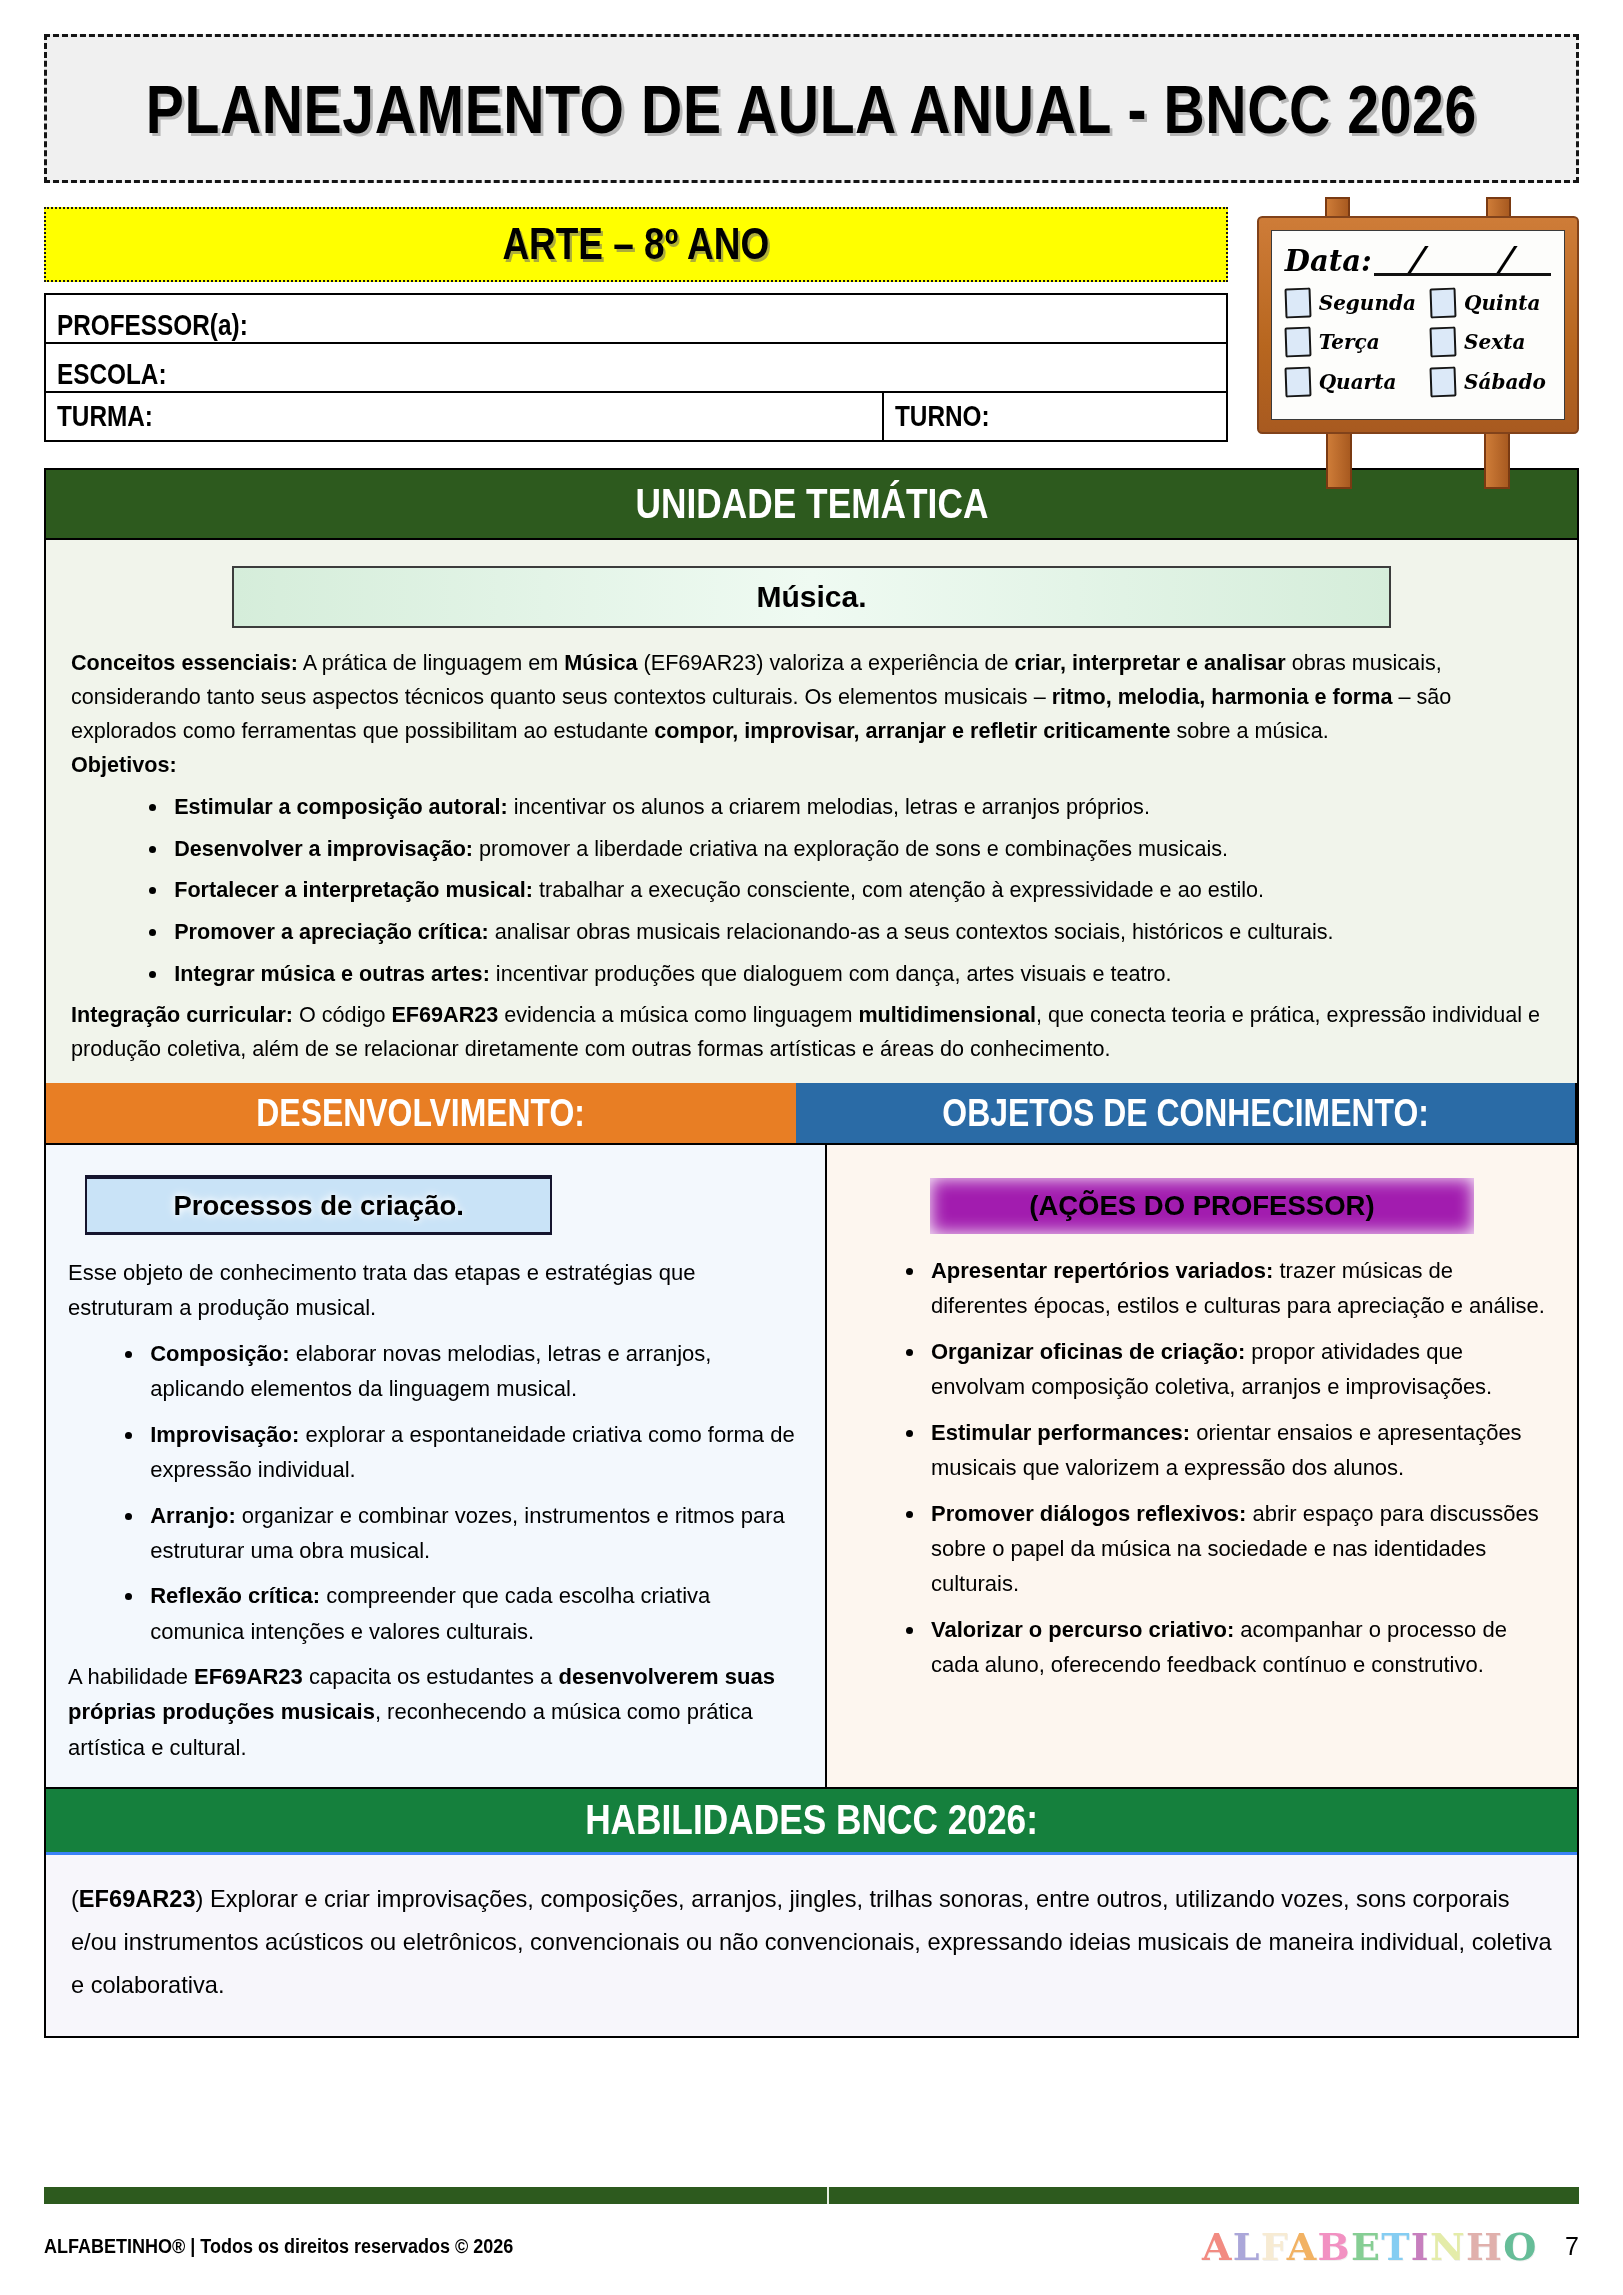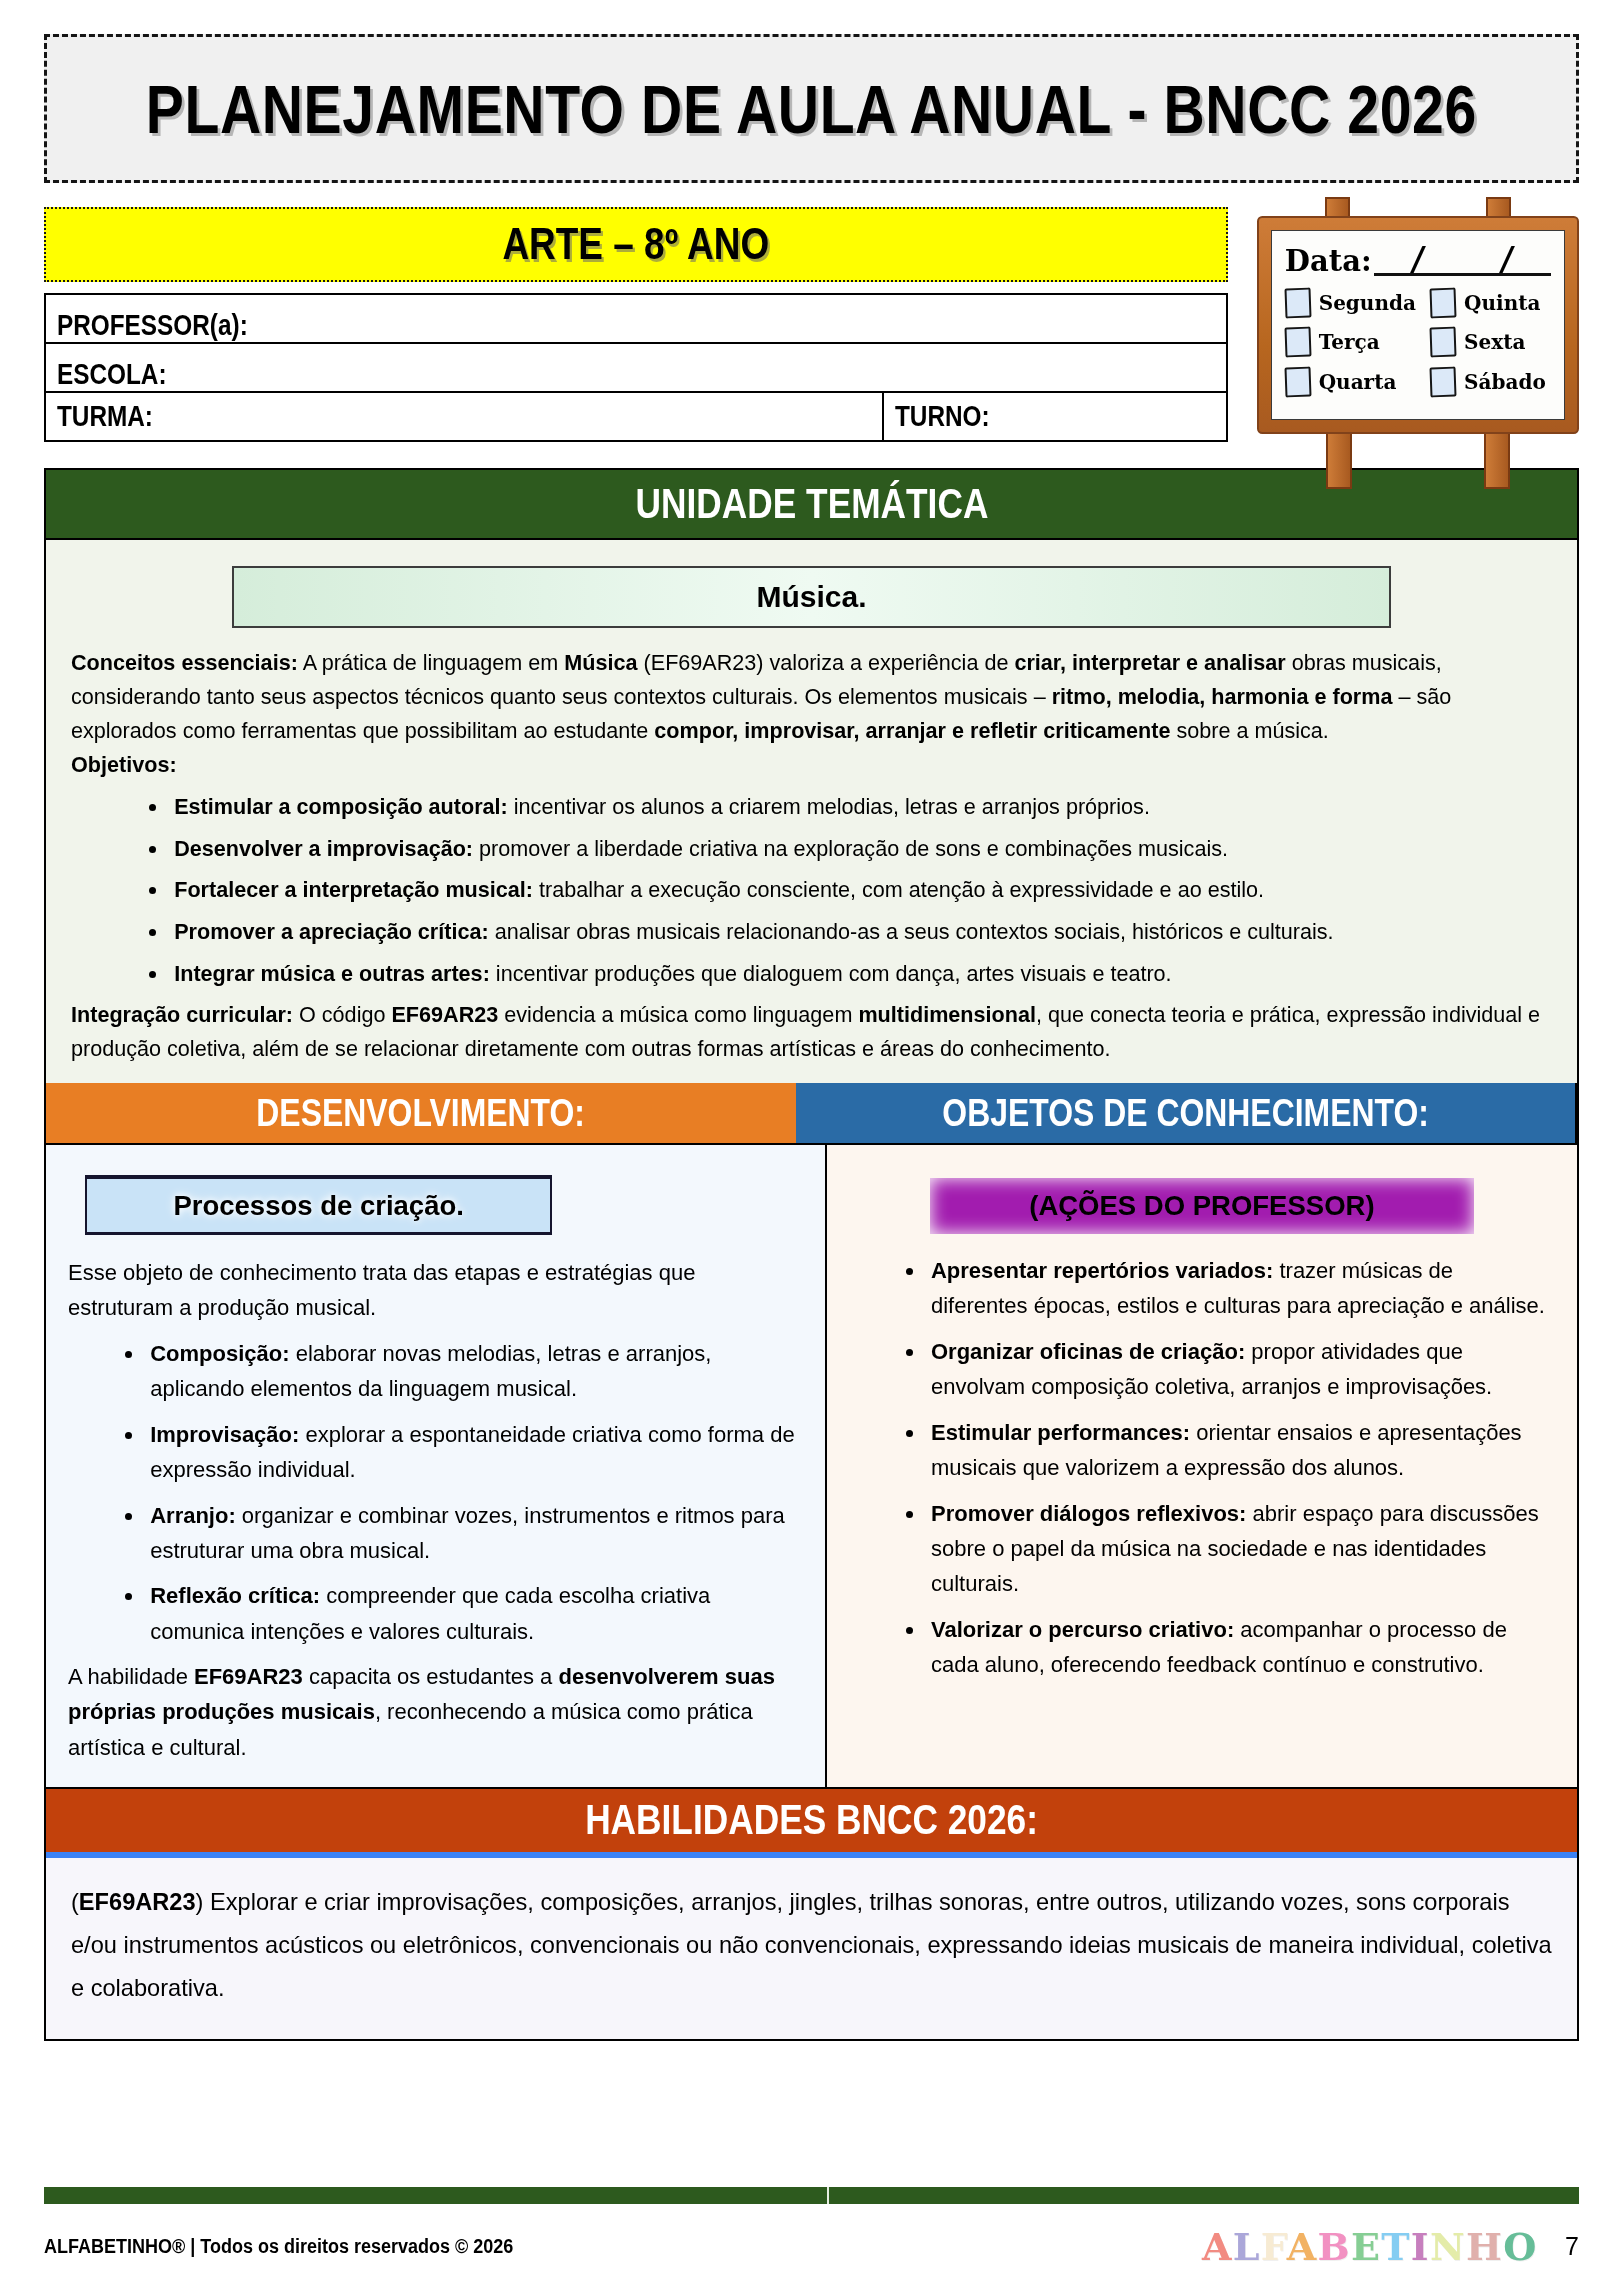--- a/index.html
+++ b/index.html
@@ -34,38 +34,38 @@
   .post,.leg{position:absolute;background:linear-gradient(90deg,#CE7C38,#A85A20);
     border:2px solid #7A3A12;box-sizing:border-box;z-index:1;}
   .post{width:25px;height:31px;top:-10.5px;}
   .post.p1{left:68px}.post.p2{right:68px}
   .leg{width:26px;height:58px;bottom:-38px;}
   .leg.l1{left:69px}.leg.l2{right:69px}
   .frame{position:absolute;left:0;right:0;top:7.9px;bottom:17px;
     background:linear-gradient(180deg,#CE7C38,#B7661F 60%,#A85A20);
     border:2.6px solid #81421A;border-radius:5.2px;padding:11.8px;box-sizing:border-box;z-index:2;}
   .surface{background:#FDFDFB;border:1.3px solid #3a3a3a;height:100%;box-sizing:border-box;
-    padding:9.2px 13px 5.2px;display:flex;flex-direction:column;font-family:"DejaVu Serif",serif;}
+    padding:9.2px 13px 5.2px;display:flex;flex-direction:column;font-family:"DejaVu Serif",serif;font-style:italic;}
   .date-row{display:flex;align-items:flex-end;gap:2.6px;}
   .date-label{font-size:29px;font-weight:bold;line-height:1;}
   .date-line{flex:1;border-bottom:3.3px solid #111;height:33px;display:flex;
     justify-content:space-around;align-items:flex-end;}
   .slash{font-size:33px;font-weight:bold;line-height:.85;transform:skewX(-8deg);}
   .days{margin-top:11.8px;display:grid;grid-template-columns:1.18fr 1fr;row-gap:9.8px;column-gap:2.6px;}
   .day{display:flex;align-items:center;gap:7.9px;}
   .checkbox{width:26px;height:30px;background:#DCE9F8;border:2.6px solid #161616;
     border-radius:2px;transform:rotate(-2deg);flex:none;box-sizing:border-box;}
   .day-label{font-size:20px;font-weight:bold;}
 
   
   .main{margin-top:17px;border:2px solid #000;}
   .bar{height:68px;display:flex;align-items:center;justify-content:center;color:#fff;}
   .bar .cond{font-size:42px;}
   .bar.green{background:#2D5A1E;border-bottom:2px solid #000;}
-  .bar.purple{background:#c2410c;border-top:2px solid #000;border-bottom:6px solid #3b82f6;height:63px;align-items:center;}
+  .bar.purple{background:#15803d;border-top:2px solid #000;border-bottom:3px solid #3b82f6;height:63px;align-items:center;}
 
   .unidade-section{background:#F1F4EB;padding:15.7px 25px 17px;}
   .musica-box{width:78%;margin:10.5px auto 18.3px;
     background:linear-gradient(90deg,#D5EDDA 0%,#EFFAF2 50%,#D5EDDA 100%);
     border:2px solid #3c3c3c;text-align:center;font-size:30px;font-weight:bold;padding:11.8px 0;}
   .para{font-size:21.6px;line-height:1.58;margin:0;}
   .bold-line{font-weight:bold;}
   ul.bullets{margin:5.2px 0 6.5px;padding-left:98px;list-style:disc outside;}
   ul.bullets li{font-size:21.6px;line-height:1.56;margin:7.9px 0;padding-left:5.2px;}
 

